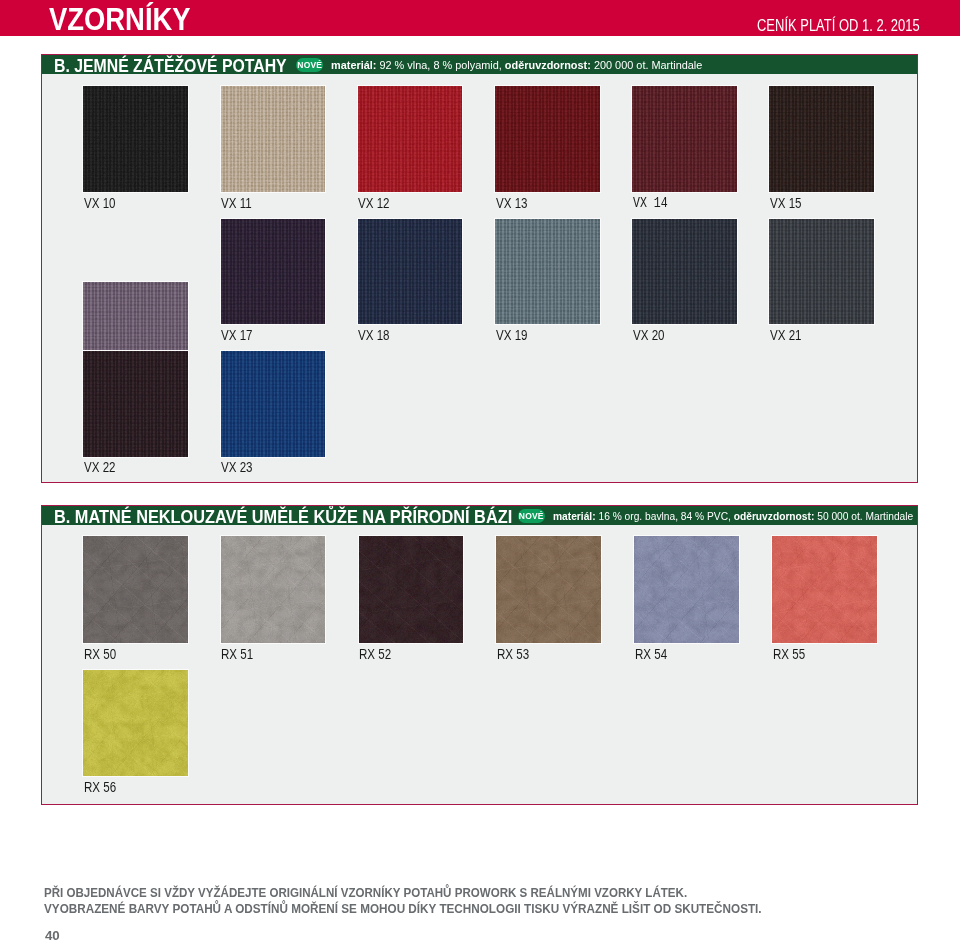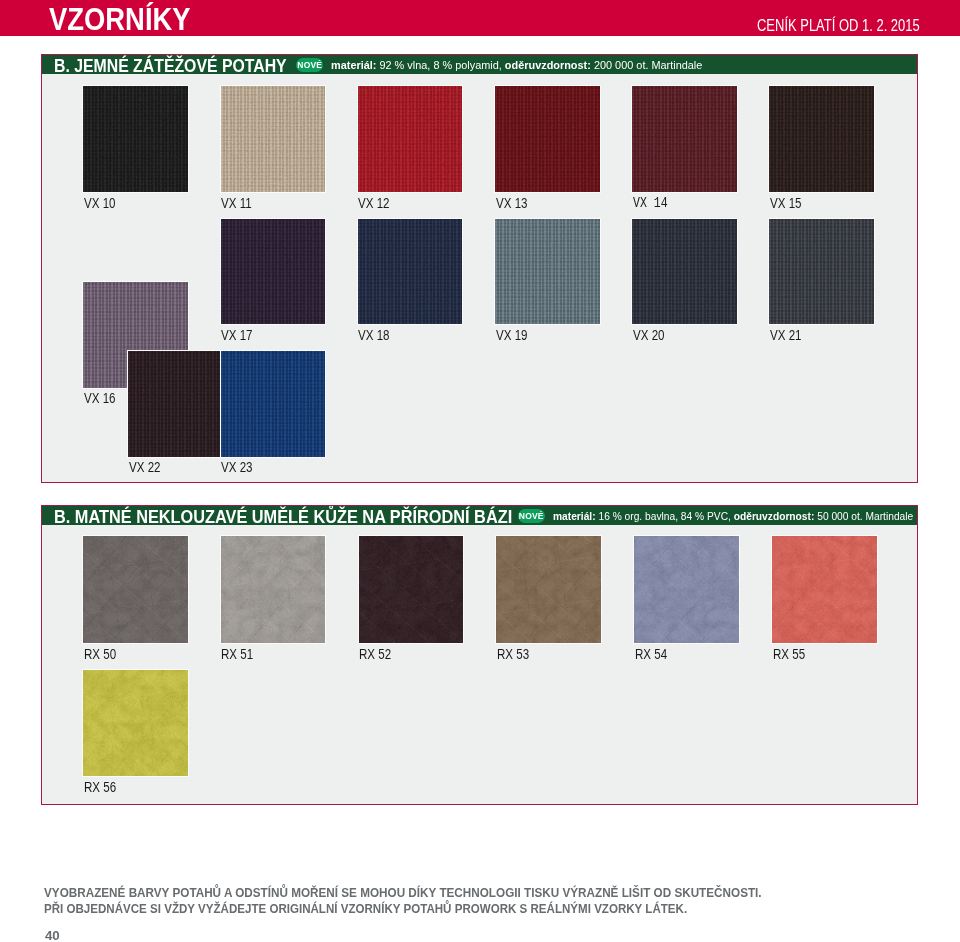--- a/index.html
+++ b/index.html
@@ -402,21 +402,21 @@
                 <feFlood flood-color="rgb(45,49,55)" result="c"></feFlood>
                 <feComposite in="c" in2="a2" operator="in"></feComposite>
               </filter>
               <rect width="100%" height="100%" filter="url(#nweave11l)"></rect>
               <rect width="100%" height="100%" filter="url(#nweave11d)"></rect>
             </svg>
             <div class="grid" style="opacity:0.410"></div>
           </div>
           <div class="code" style="margin-top: 3.7px;">VX 21</div>
         </div>
-        <div class="cell" style="left: 41.4px; top: 277.1px; width: 104.7px; margin-left: 45px;">
+        <div class="cell" style="left: 41.4px; top: 277.1px; width: 104.7px;">
           <div class="sw weave" style="background: rgb(43, 30, 35); width: 104.7px; height: 105.7px;">
             <svg xmlns="http://www.w3.org/2000/svg">
               <filter id="nweave12l" x="0" y="0" width="100%" height="100%">
                 <feTurbulence type="fractalNoise" baseFrequency="0.40 0.72" numOctaves="4" seed="12" result="t"></feTurbulence>
                 <feColorMatrix in="t" type="luminanceToAlpha" result="a"></feColorMatrix>
                 <feComponentTransfer in="a" result="a2">
                   <feFuncA type="table" tableValues="0 0 0.7"></feFuncA>
                 </feComponentTransfer>
                 <feFlood flood-color="rgb(52,39,44)" result="c"></feFlood>
                 <feComposite in="c" in2="a2" operator="in"></feComposite>
@@ -953,18 +953,18 @@
               <rect width="100%" height="100%" filter="url(#nleather26h)"></rect>
             </svg>
             <div class="grid" style="opacity:0.400"></div>
           </div>
           <div class="code" style="margin-top: 4.2px;">RX 56</div>
         </div>
       </div>
   </div>
 
   <div class="footer">
+    <div><span style="display: inline-block; transform-origin: 0px 0px; transform: scaleX(0.940643);">PŘI OBJEDNÁVCE SI VŽDY VYŽÁDEJTE ORIGINÁLNÍ VZORNÍKY POTAHŮ PROWORK S REÁLNÝMI VZORKY LÁTEK.</span></div>
     <div><span style="display: inline-block; transform-origin: 0px 0px; transform: scaleX(0.952855);">VYOBRAZENÉ BARVY POTAHŮ A ODSTÍNŮ MOŘENÍ SE MOHOU DÍKY TECHNOLOGII TISKU VÝRAZNĚ LIŠIT OD SKUTEČNOSTI.</span></div>
-    <div><span style="display: inline-block; transform-origin: 0px 0px; transform: scaleX(0.940643);">PŘI OBJEDNÁVCE SI VŽDY VYŽÁDEJTE ORIGINÁLNÍ VZORNÍKY POTAHŮ PROWORK S REÁLNÝMI VZORKY LÁTEK.</span></div>
   </div>
   <div class="pagenum">40</div>
 
 </div>
 
 </body></html>

